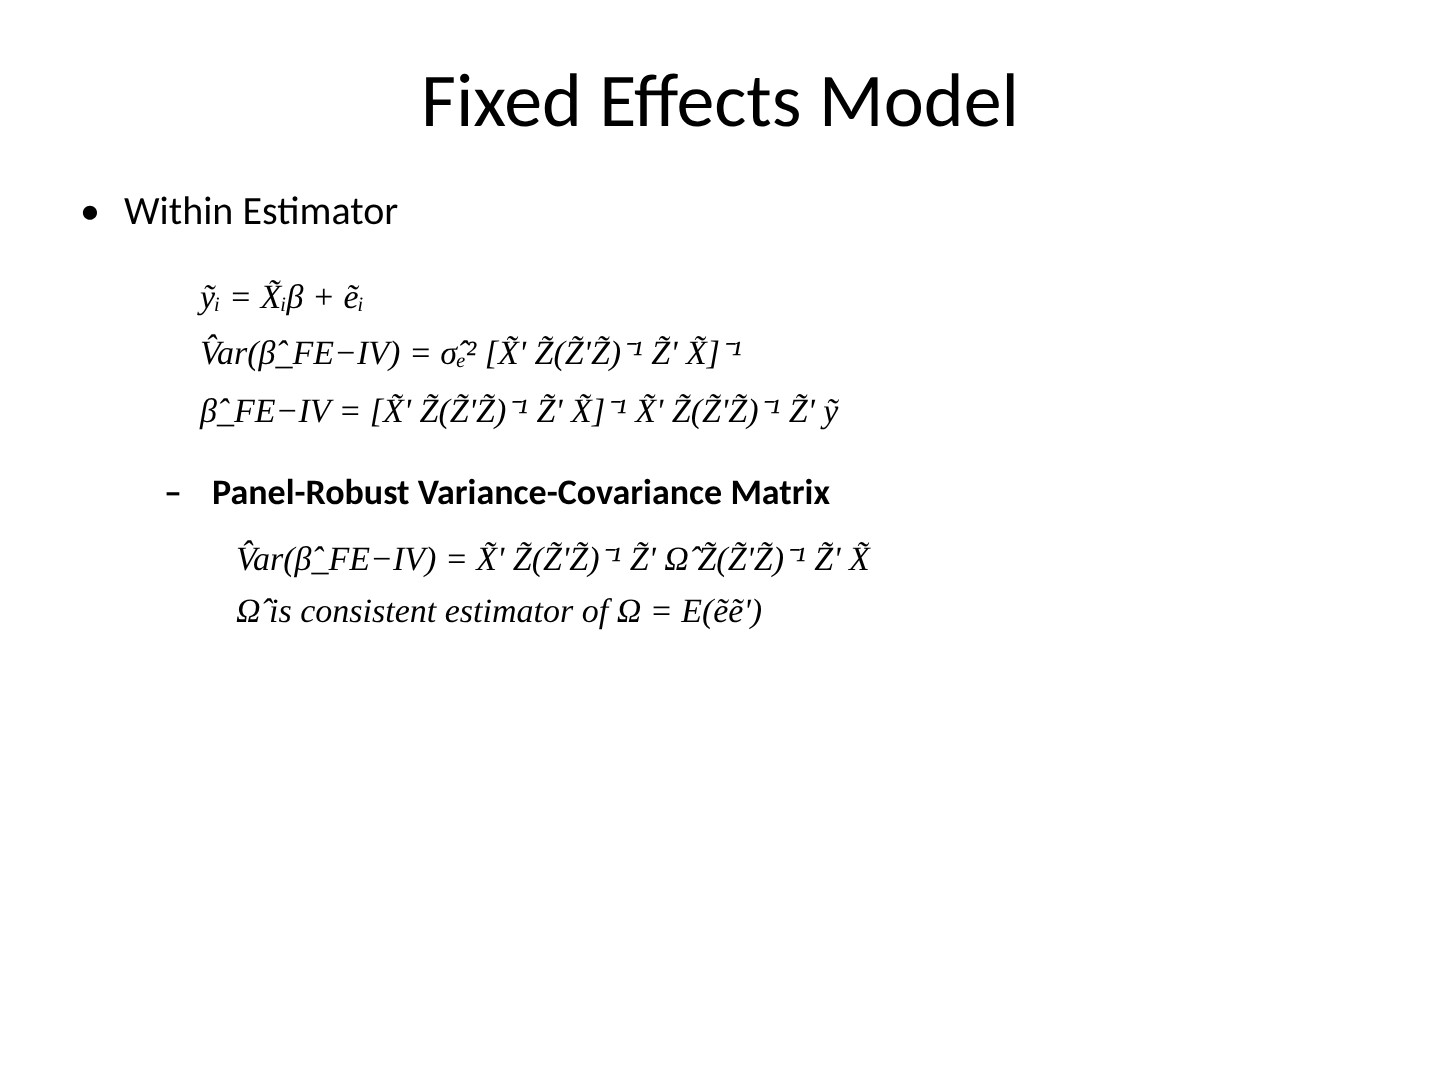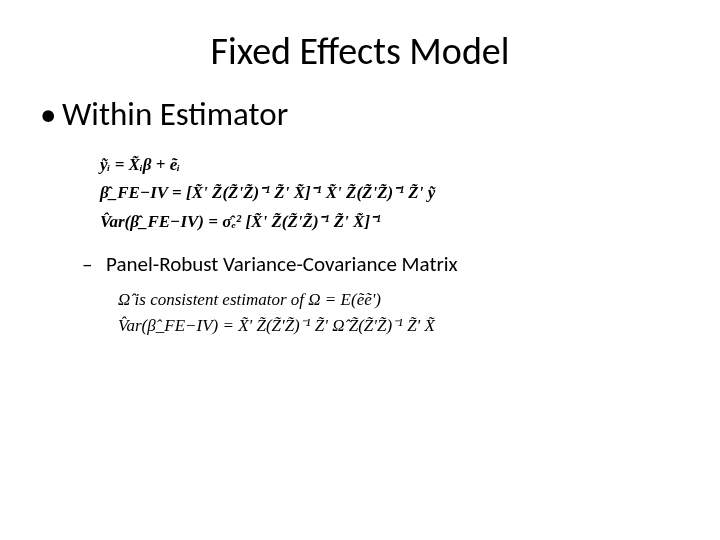--- a/index.html
+++ b/index.html
@@ -18,42 +18,42 @@
     padding: 24px 40px 24px 40px;
     position: relative;
   }
   .title {
     font-size: 38px;
     text-align: center;
     margin: 4px 0 20px 0;
     font-weight: 400;
   }
   .bullet1 {
-    font-size: 33px;
+    font-size: 20px;
     margin: 0 0 18px 0;
   }
   .bullet1 .dot {
     display: inline-block;
     width: 22px;
   }
   .mathblock {
     margin: 0 0 0 60px;
     font-family: "Times New Roman", serif;
     font-size: 17px;
     line-height: 1.55;
     font-style: italic;
-    font-weight: bold;
   }
   .mathblock .line {
     margin: 2px 0;
     white-space: nowrap;
   }
   .bullet2 {
-    font-size: 21px;
+    font-size: 18px;
     margin: 16px 0 10px 42px;
+    font-weight: bold;
   }
   .bullet2 .dash {
     display: inline-block;
     width: 24px;
   }
   .mathblock2 {
     margin: 0 0 0 78px;
     font-family: "Times New Roman", serif;
     font-size: 17px;
     line-height: 1.55;
@@ -66,26 +66,26 @@
 <div class="slide">
 
   <div class="title">Fixed Effects Model</div>
 
   <div class="bullet1">
     <span class="dot">•</span><span>Within Estimator</span>
   </div>
 
   <div class="mathblock">
     <div class="line">ỹᵢ = X̃ᵢβ + ẽᵢ</div>
+    <div class="line">V̂ar(β̂_FE−IV) = σ̂ₑ² [X̃' Z̃(Z̃'Z̃)⁻¹ Z̃' X̃]⁻¹</div>
     <div class="line">β̂_FE−IV = [X̃' Z̃(Z̃'Z̃)⁻¹ Z̃' X̃]⁻¹ X̃' Z̃(Z̃'Z̃)⁻¹ Z̃' ỹ</div>
-    <div class="line">V̂ar(β̂_FE−IV) = σ̂ₑ² [X̃' Z̃(Z̃'Z̃)⁻¹ Z̃' X̃]⁻¹</div>
   </div>
 
   <div class="bullet2">
     <span class="dash">–</span><span>Panel-Robust Variance-Covariance Matrix</span>
   </div>
 
   <div class="mathblock2">
+    <div class="line">V̂ar(β̂_FE−IV) = X̃' Z̃(Z̃'Z̃)⁻¹ Z̃' Ω̂ Z̃(Z̃'Z̃)⁻¹ Z̃' X̃</div>
     <div class="line">Ω̂ is consistent estimator of Ω = E(ẽẽ')</div>
-    <div class="line">V̂ar(β̂_FE−IV) = X̃' Z̃(Z̃'Z̃)⁻¹ Z̃' Ω̂ Z̃(Z̃'Z̃)⁻¹ Z̃' X̃</div>
   </div>
 
 </div>
 
 </body></html>

